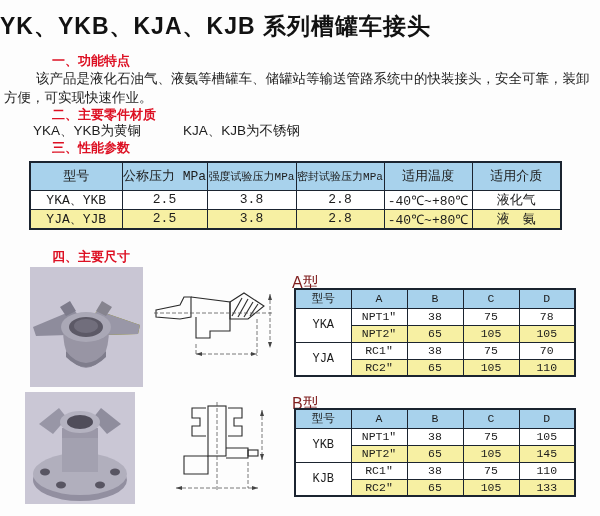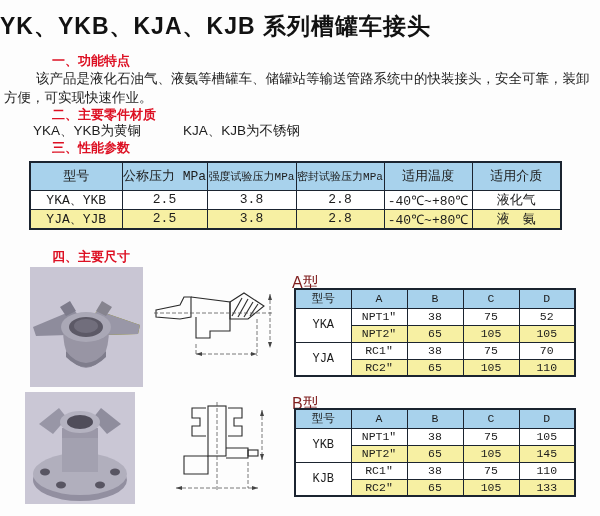--- a/index.html
+++ b/index.html
@@ -171,21 +171,21 @@
       <th class="blue">A</th>
       <th class="blue">B</th>
       <th class="blue">C</th>
       <th class="blue">D</th>
     </tr>
     <tr>
       <td class="model" rowspan="2">YKA</td>
       <td>NPT1"</td>
       <td>38</td>
       <td>75</td>
-      <td>52</td>
+      <td>78</td>
     </tr>
     <tr class="yellow">
       <td>NPT2"</td>
       <td>65</td>
       <td>105</td>
       <td>105</td>
     </tr>
     <tr>
       <td class="model" rowspan="2">YJA</td>
       <td>RC1"</td>

